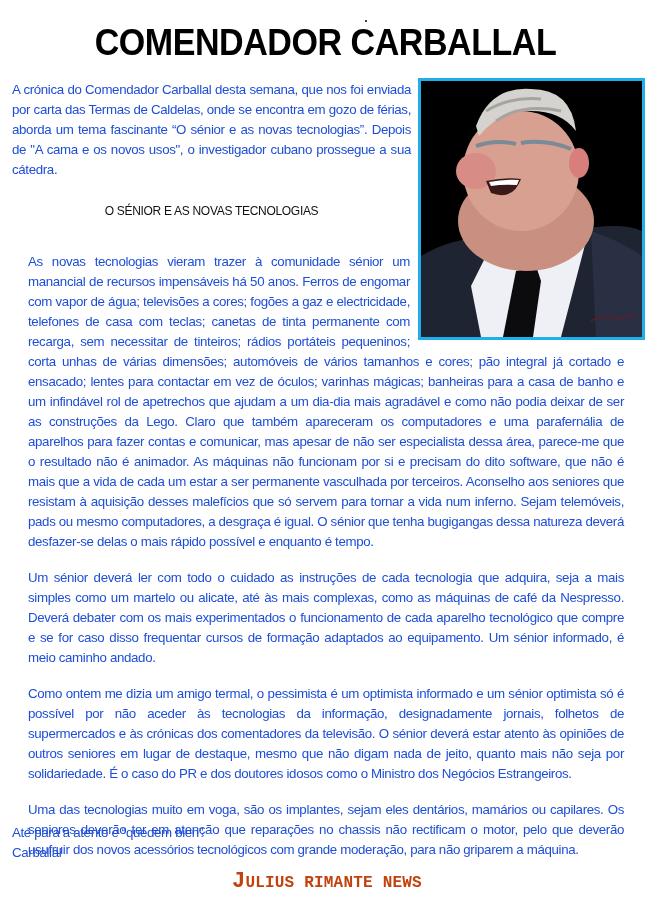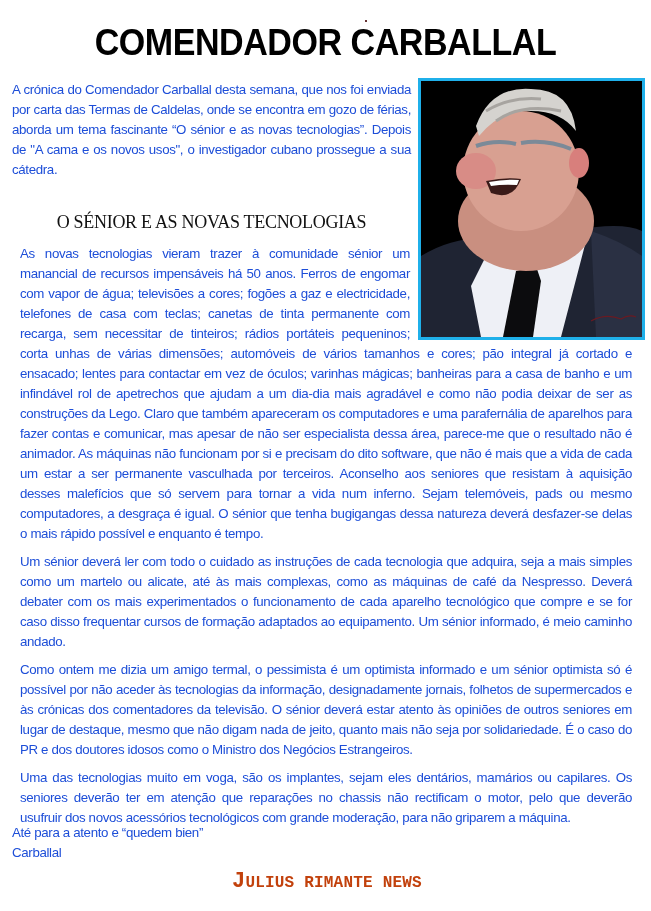--- a/index.html
+++ b/index.html
@@ -18,37 +18,37 @@
   }
   .text {
     font-family: Liberation Sans, sans-serif; font-size: 13.3px; line-height: 20px;
     letter-spacing: -0.35px; color: #1d4ed8;
   }
   .intro {
     position: absolute; left: 12px; top: 80px; width: 399px; text-align: justify;
     text-align-last: left;
   }
   .section-heading {
-    position: absolute; left: 12px; top: 212px; width: 399px; text-align: center;
-    font-family: Liberation Serif, serif; font-size: 18px; letter-spacing: -0.3px;
+    position: absolute; left: 12px; top: 204px; width: 399px; text-align: center;
+    font-family: Liberation Sans, sans-serif; font-size: 12px; letter-spacing: -0.3px;
     color: #111;
   }
   .photo-frame {
     position: absolute; left: 418px; top: 78px; width: 221px; height: 256px;
     border: 3px solid #1fb0ea; background: #000; overflow: hidden;
   }
   .photo-frame svg { display: block; }
   .body-wrap {
     position: absolute; left: 12px; top: 236px; width: 628px;
   }
   .body-wrap .float-spacer {
     float: right; width: 230px; height: 107px;
   }
   .body-wrap p {
-    margin: 8px; text-align: justify;
+    margin: 16px; text-align: justify;
   }
   .body-wrap p.last-line-left { text-align-last: left; }
   .signoff {
     position: absolute; left: 12px; top: 823px; width: 400px;
   }
   .signoff .big-quote { font-size: 16.5px; }
   .brand {
     position: absolute; left: 232px; top: 869px;
     font-family: Liberation Mono, monospace; font-weight: bold; color: #c2410c;
     font-size: 16px; letter-spacing: 0.2px;

